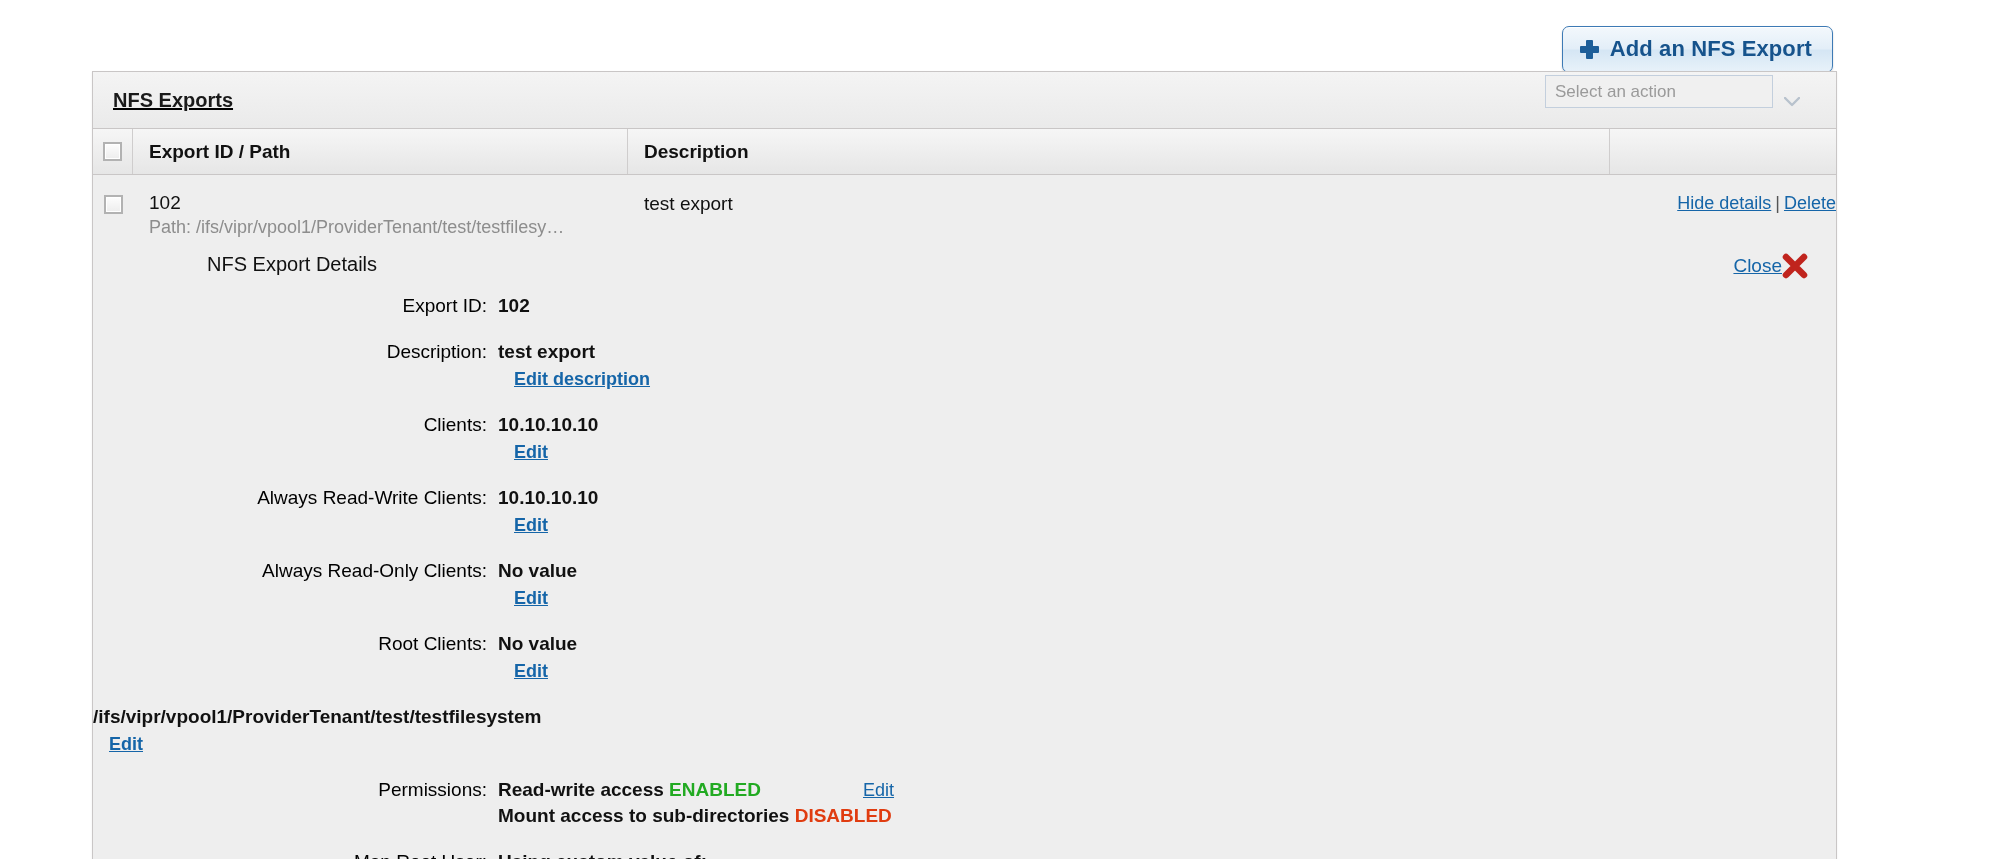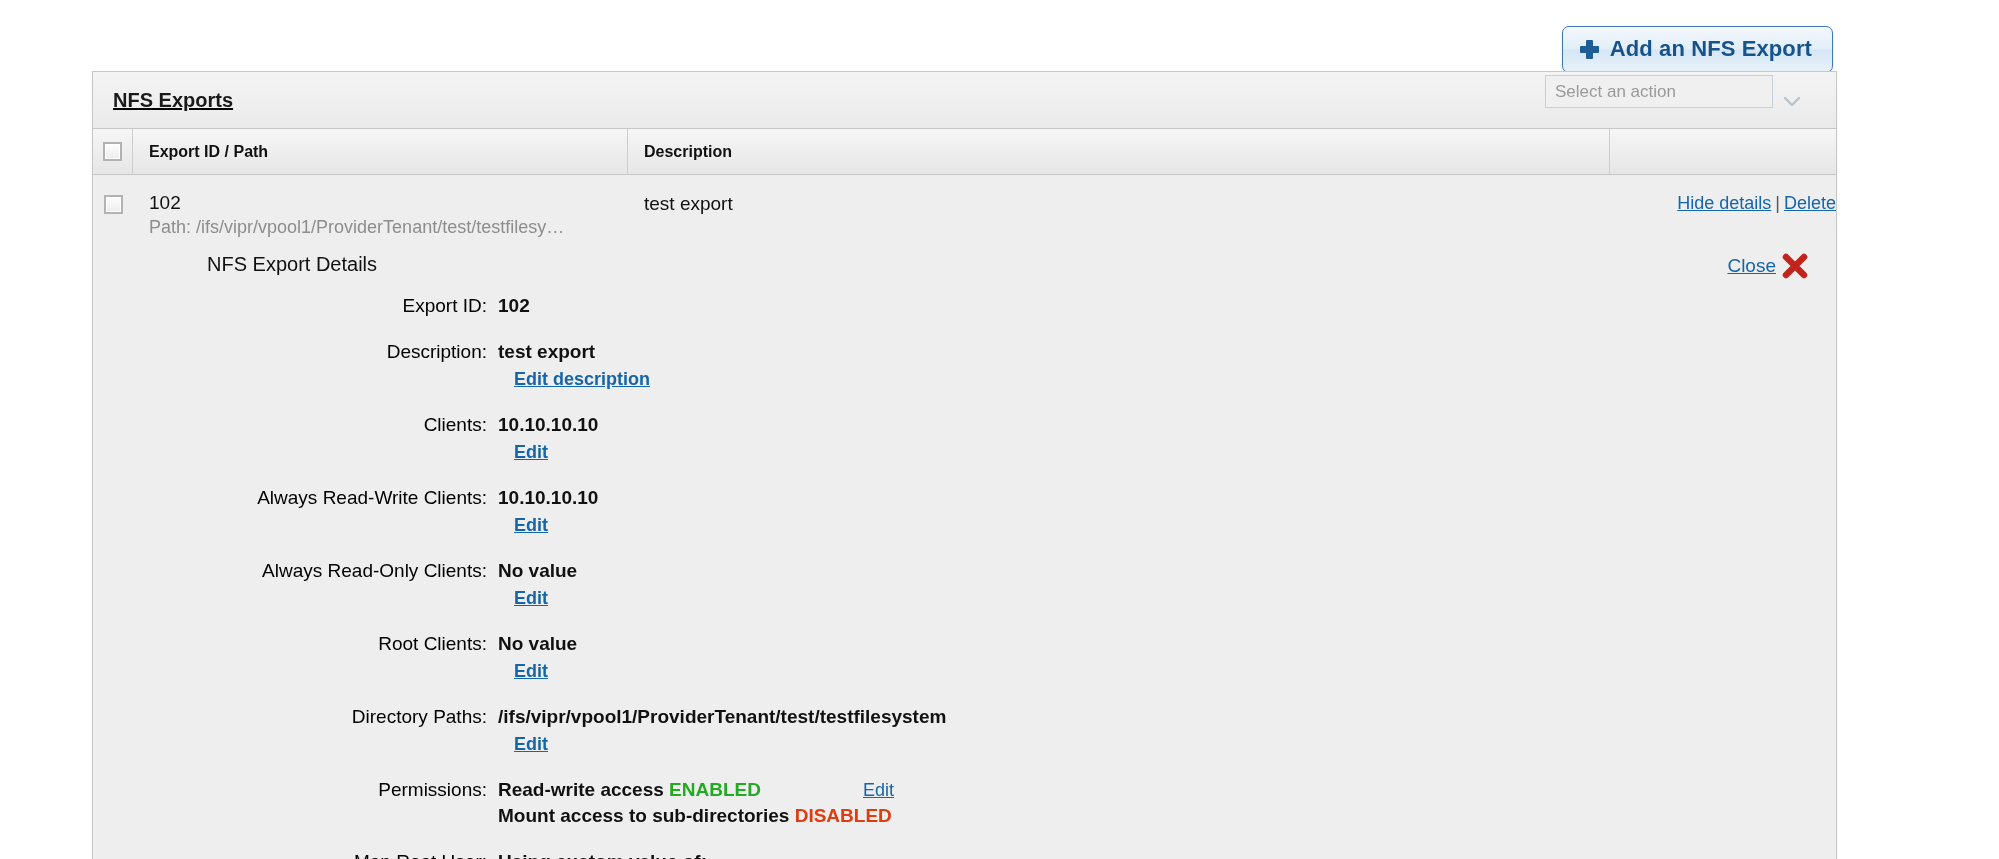--- a/index.html
+++ b/index.html
@@ -129,21 +129,21 @@
     display: flex;
     height: 45px;
     background: linear-gradient(180deg, #f6f6f6 0%, #e6e6e6 100%);
     border-bottom: 1px solid #c9c6c6;
   }
   .tbl-head .cell {
     display: flex;
     align-items: center;
     border-right: 1px solid #cfcdcd;
     box-sizing: border-box;
-    font-size: 16px;
+    font-size: 19px;
     font-weight: bold;
     color: #111;
   }
   .c-check { width: 40px; justify-content: center; }
   .c-id    { width: 495px; padding-left: 16px; }
   .c-desc  { width: 982px; padding-left: 16px; }
   .c-act   { width: 226px; border-right: none !important; }
 
   .chk {
     width: 19px;
@@ -203,21 +203,20 @@
   .details-title {
     font-size: 20px;
     color: #111;
   }
   .close-wrap {
     position: absolute;
     right: 28px;
     top: 0;
     display: inline-flex;
     align-items: center;
-    gap: 6px;
     cursor: pointer;
   }
   .close-wrap .lnk { font-size: 19px; }
   .x-icon { display: block; }
 
   .fields { margin-top: 10px; }
   .frow {
     display: flex;
     margin-bottom: 20px;
   }
@@ -355,21 +354,20 @@
 
         <div class="frow">
           <div class="flabel">Root Clients:</div>
           <div class="fval">
             <span class="line">No value</span>
             <span class="line edit-line"><a class="lnk">Edit</a></span>
           </div>
         </div>
 
         <div class="frow">
-          <div class="flabel">Directory Paths:</div>
           <div class="fval">
             <span class="line">/ifs/vipr/vpool1/ProviderTenant/test/testfilesystem</span>
             <span class="line edit-line"><a class="lnk">Edit</a></span>
           </div>
         </div>
 
         <div class="frow">
           <div class="flabel">Permissions:</div>
           <div class="fval">
             <span class="line"><span>Read-write access</span> <span class="status-on">ENABLED</span></span>

